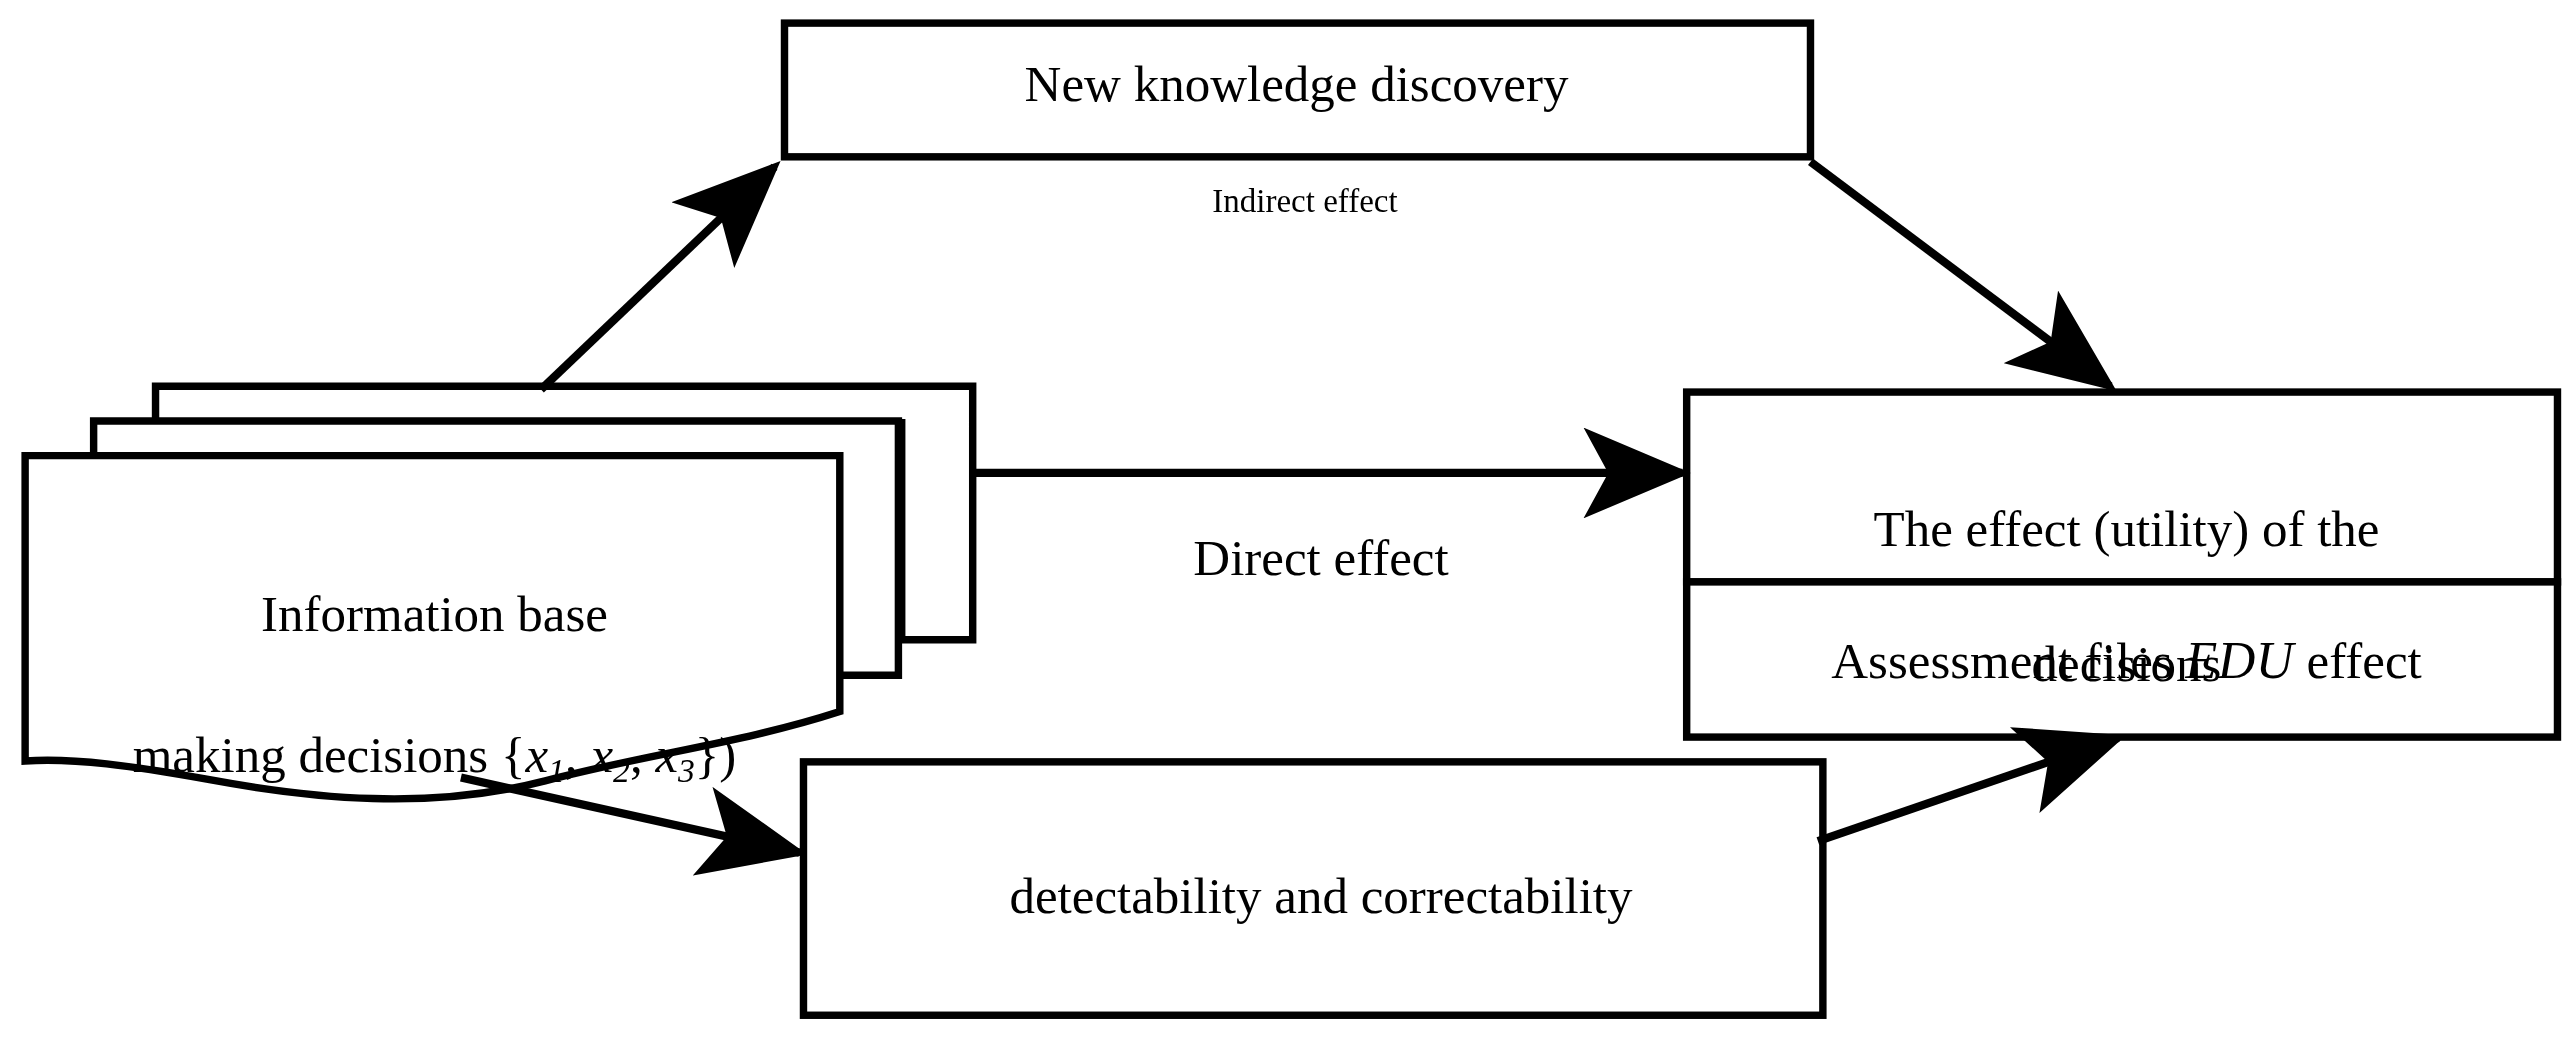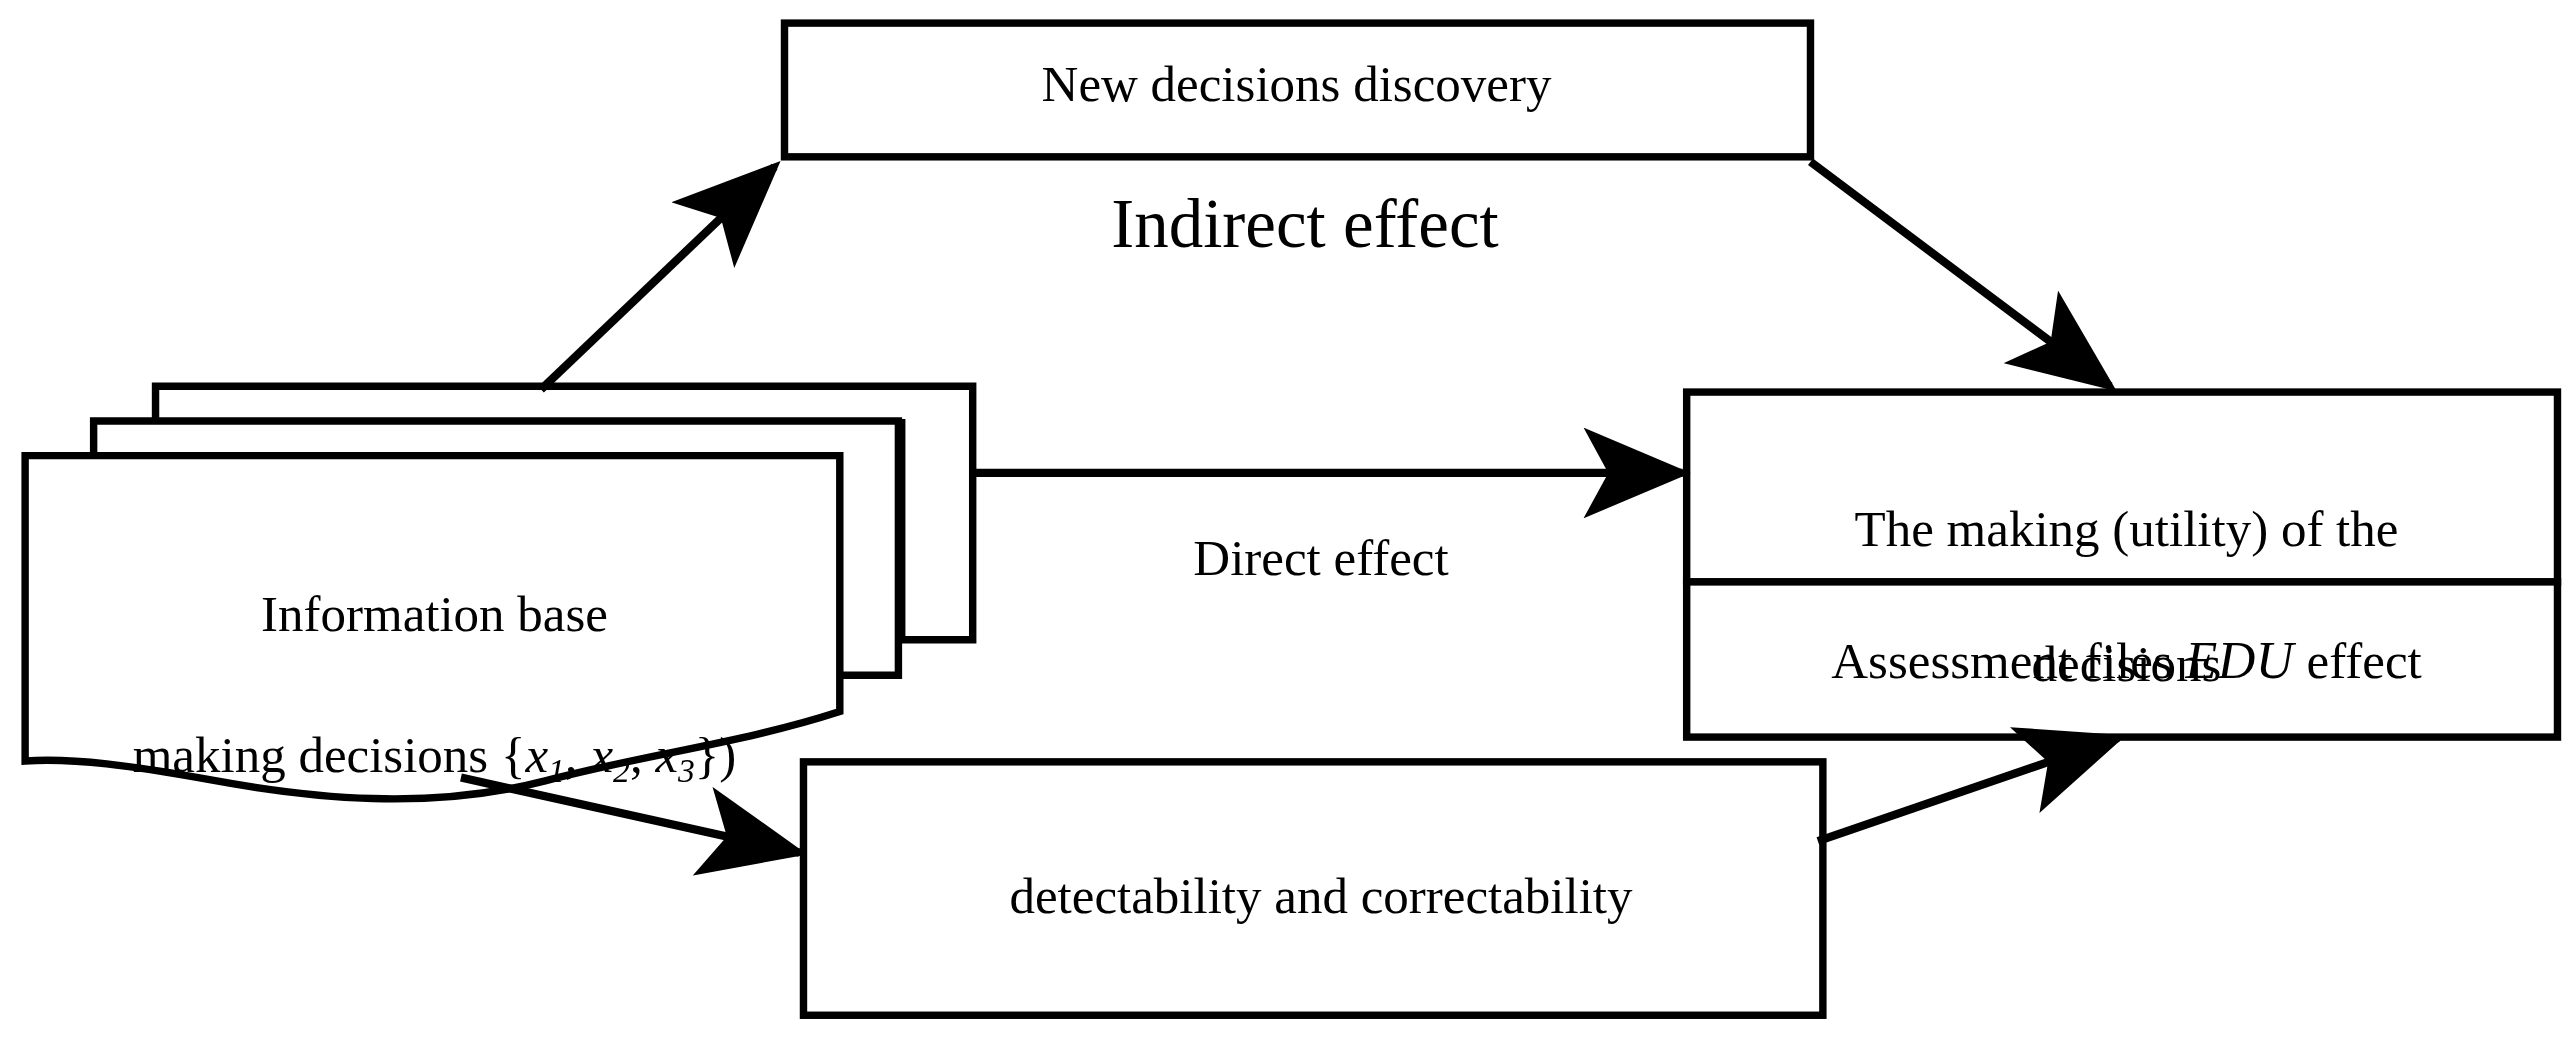--- a/index.html
+++ b/index.html
@@ -58,21 +58,21 @@
   }
   #label-distortions {
     left: 813px; top: 794px; width: 1016px;
     font-size: 51px;
     line-height: 1.34;
   }
 
   
   #label-indirect-effect {
     left: 983px; top: 180px; width: 644px;
-    font-size: 69px;
+    font-size: 33px;
   }
   #label-direct-effect {
     left: 1032px; top: 514px; width: 578px;
     font-size: 51px;
     margin-top: 11px;
   }
 
   
   .mathvar {
     font-family: "Liberation Serif", "DejaVu Serif", serif;
@@ -123,29 +123,29 @@
 
     <line x1="2193" y1="196" x2="2556" y2="468" stroke="#000000" stroke-width="10" marker-end="url(#arrowhead)"></line>
 
     <line x1="1178" y1="573" x2="2038" y2="573" stroke="#000000" stroke-width="10" marker-end="url(#arrowhead)"></line>
 
     <line x1="558" y1="942" x2="968" y2="1033" stroke="#000000" stroke-width="10" marker-end="url(#arrowhead)"></line>
 
     <line x1="2202" y1="1019" x2="2566" y2="894" stroke="#000000" stroke-width="10" marker-end="url(#arrowhead)"></line>
   </svg>
 
-  <div class="txt" id="label-new-knowledge">New decisions discovery</div>
+  <div class="txt" id="label-new-knowledge">New knowledge discovery</div>
 
   <div class="txt" id="label-info-base">
     <div>Information base</div>
     <div><span>making decisions {</span><span class="mathvar">x</span><span class="sub">1</span><span>, </span><span class="mathvar">x</span><span class="sub">2</span><span>, </span><span class="mathvar">x</span><span class="sub">3</span><span>})</span></div>
   </div>
 
   <div class="txt" id="label-quality">
-    <div>The making (utility) of the</div>
+    <div>The effect (utility) of the</div>
     <div>decisions</div>
   </div>
 
   <div class="txt" id="label-edu"><span>Assessment files </span><span class="edu">EDU</span><span> effect</span></div>
 
   <div class="txt" id="label-distortions">
     <div>detectability and correctability</div>
     
   </div>
 

